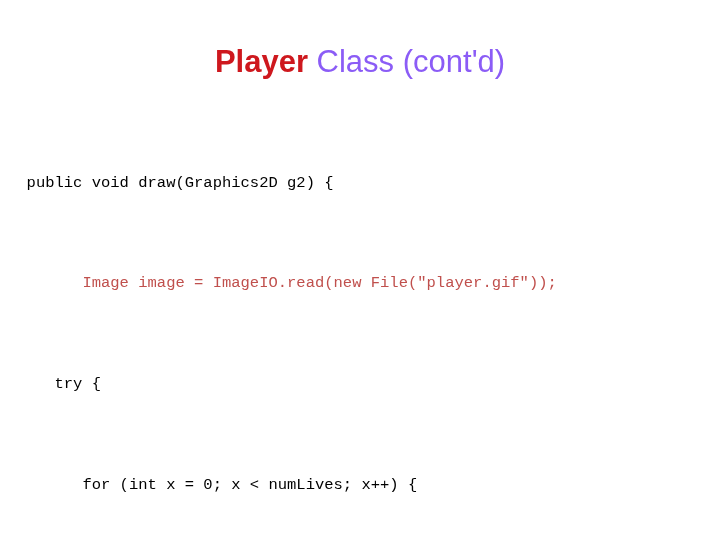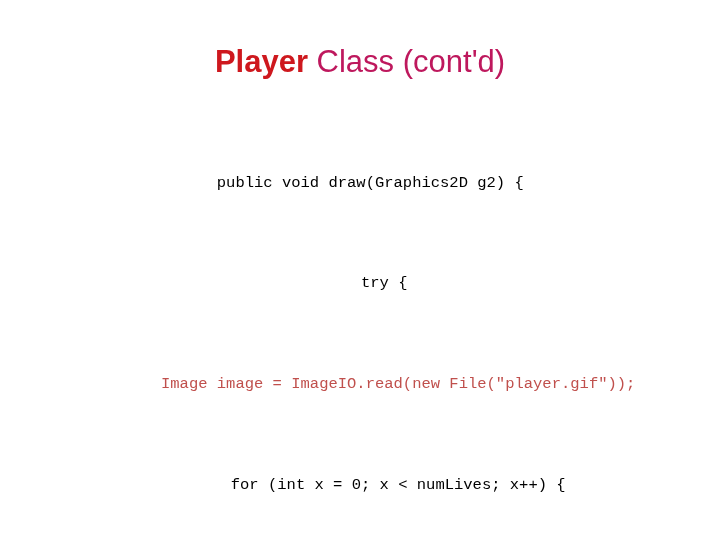--- a/index.html
+++ b/index.html
@@ -20,49 +20,49 @@
   .slide-title {
     text-align: center;
     font-size: 31px;
     line-height: 1.0;
     font-weight: normal;
     padding-top: 46px;
     letter-spacing: 0px;
     white-space: nowrap;
   }
   .title-red  { color: #CE181E; font-weight: bold; }
-  .title-blue { color: #be185d; }
+  .title-blue { color: #8b5cf6; }
 
   
   .code-block {
     margin-top: 18px;
     padding: 0 6px 0 8px;
     font-family: "Liberation Mono", "DejaVu Sans Mono", monospace;
     font-size: 15.5px;
     line-height: 25.2px;
     white-space: pre;
     color: #000000;
   }
-  .code-line { white-space: pre; text-align: center; }
+  .code-line { white-space: pre; }
   .code-red { color: #C0504D; }
 </style>
 </head>
 <body>
 
 <div class="slide-title">
   <span class="title-red">Player</span><span class="title-blue"> Class (cont'd)</span>
 </div>
 
 <div class="code-block">
 
   <div class="code-line">  public void draw(Graphics2D g2) {</div>
 
+  <div class="code-line code-red">        Image image = ImageIO.read(new File("player.gif"));</div>
+
   <div class="code-line">     try {</div>
-
-  <div class="code-line code-red">        Image image = ImageIO.read(new File("player.gif"));</div>
 
   <div class="code-line">        for (int x = 0; x &lt; numLives; x++) {</div>
 
   
 
   
 
   
 
   

